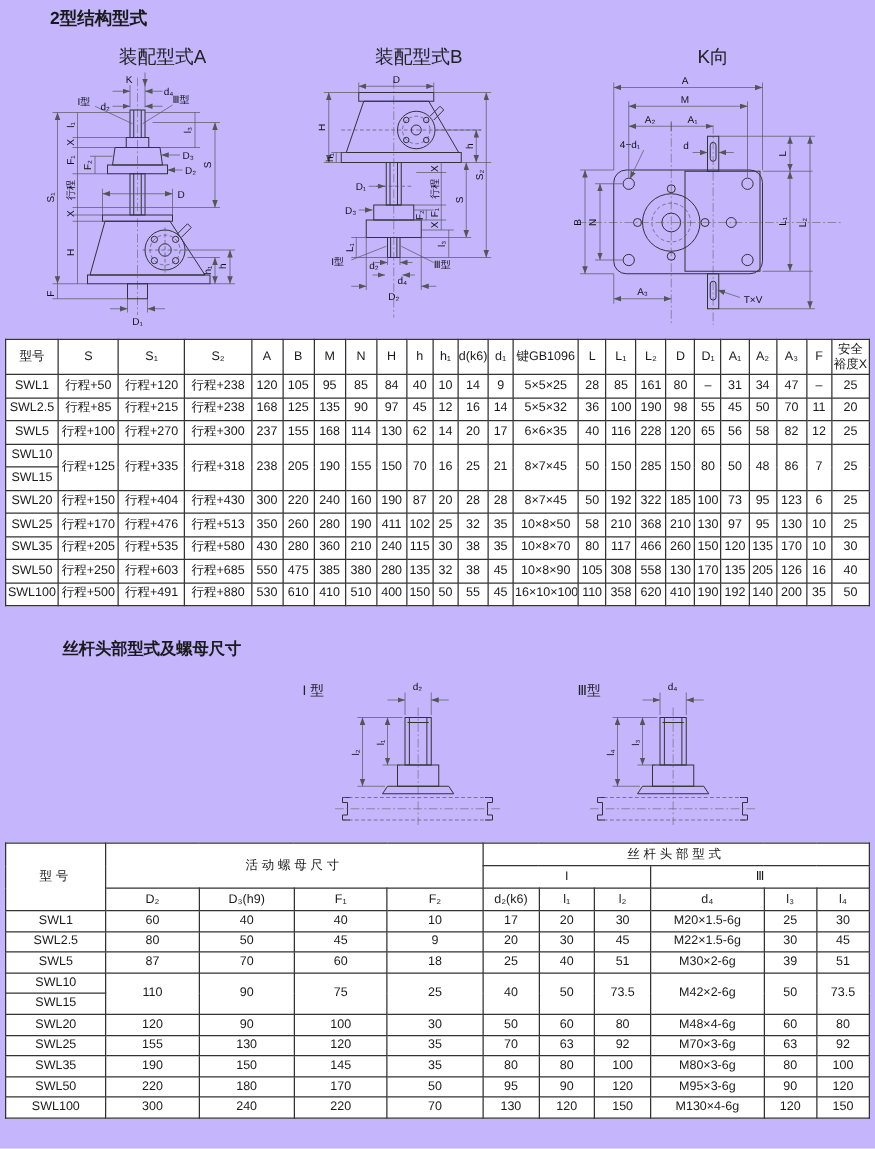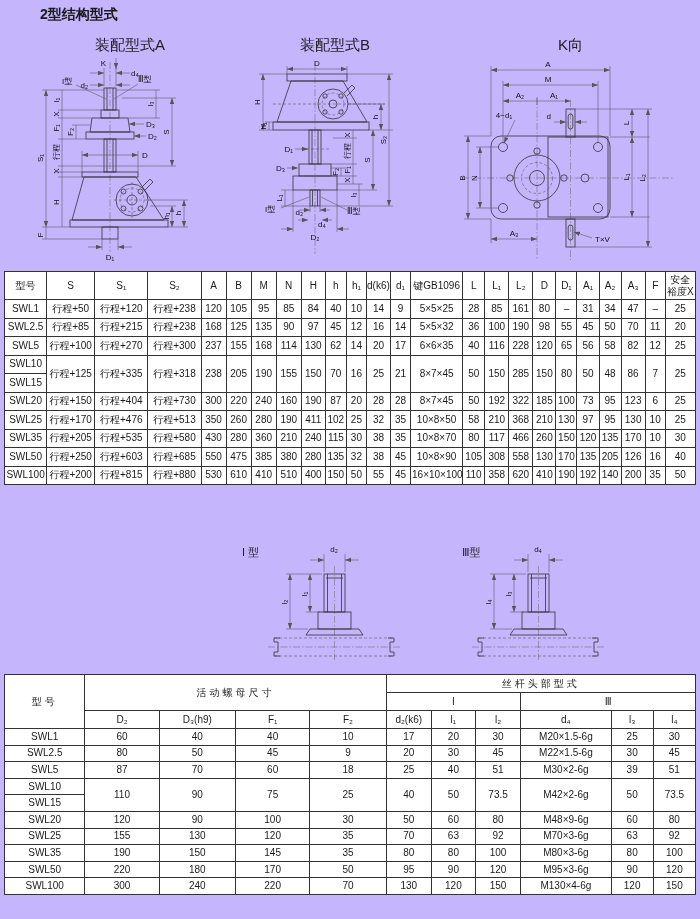--- a/index.html
+++ b/index.html
@@ -478,21 +478,21 @@
           <td rowspan="2">7</td>
           <td rowspan="2">25</td>
         </tr>
         <tr>
           <td>SWL15</td>
         </tr>
         <tr>
           <td>SWL20</td>
           <td>行程+150</td>
           <td>行程+404</td>
-          <td>行程+730</td>
+          <td>行程+430</td>
           <td>300</td>
           <td>220</td>
           <td>240</td>
           <td>160</td>
           <td>190</td>
           <td>87</td>
           <td>20</td>
           <td>28</td>
           <td>28</td>
           <td>8×7×45</td>
@@ -580,22 +580,22 @@
           <td>130</td>
           <td>170</td>
           <td>135</td>
           <td>205</td>
           <td>126</td>
           <td>16</td>
           <td>40</td>
         </tr>
         <tr>
           <td>SWL100</td>
-          <td>行程+200</td>
-          <td>行程+815</td>
+          <td>行程+500</td>
+          <td>行程+491</td>
           <td>行程+880</td>
           <td>530</td>
           <td>610</td>
           <td>410</td>
           <td>510</td>
           <td>400</td>
           <td>150</td>
           <td>50</td>
           <td>55</td>
           <td>45</td>
@@ -607,20 +607,21 @@
           <td>190</td>
           <td>192</td>
           <td>140</td>
           <td>200</td>
           <td>35</td>
           <td>50</td>
         </tr>
       </tbody>
   </table>
 
+  <div class="sec-title">丝杆头部型式及螺母尺寸</div>
 
   <svg class="diag" style="left:230px;top:542px" width="230" height="122" viewBox="0 0 230 122">
     <defs>
       <marker id="iE" markerWidth="7" markerHeight="5" refX="6" refY="2.2" orient="auto" markerUnits="userSpaceOnUse">
           <path d="M0,0 L6,2.2 L0,4.4 z" fill="#555"></path>
         </marker>
       <marker id="iS" markerWidth="7" markerHeight="5" refX="6" refY="2.2" orient="auto-start-reverse" markerUnits="userSpaceOnUse">
           <path d="M0,0 L6,2.2 L0,4.4 z" fill="#555"></path>
         </marker>
     </defs>
@@ -790,21 +791,21 @@
         </tr>
         <tr>
           <td>SWL20</td>
           <td>120</td>
           <td>90</td>
           <td>100</td>
           <td>30</td>
           <td>50</td>
           <td>60</td>
           <td>80</td>
-          <td>M48×9-6g</td>
+          <td>M48×4-6g</td>
           <td>60</td>
           <td>80</td>
         </tr>
         <tr>
           <td>SWL25</td>
           <td>155</td>
           <td>130</td>
           <td>120</td>
           <td>35</td>
           <td>70</td>

